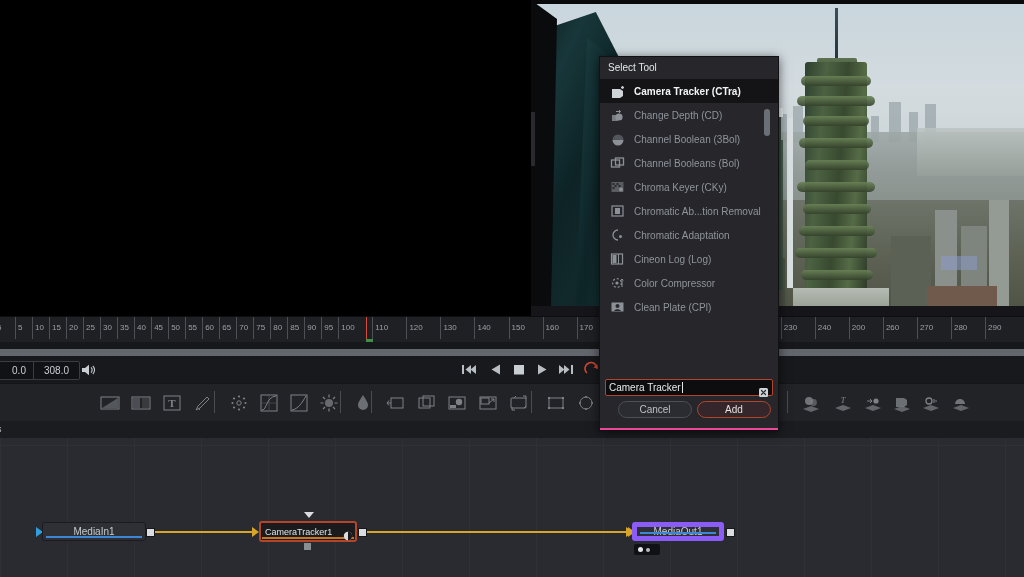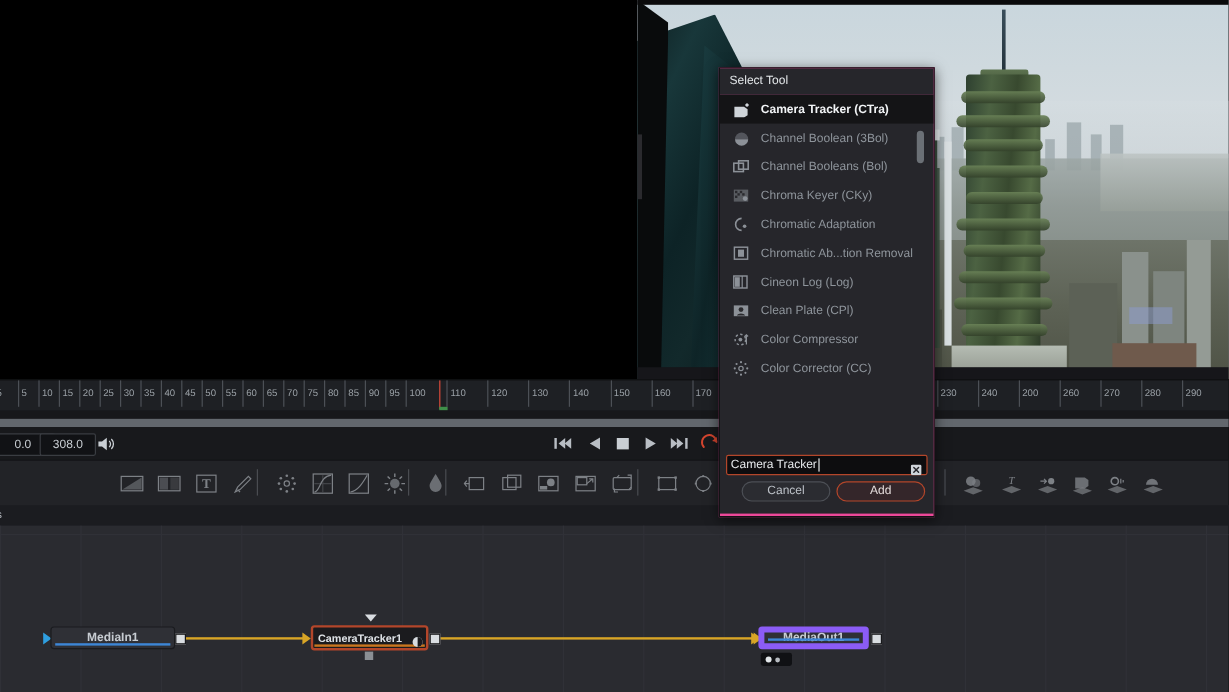--- a/index.html
+++ b/index.html
@@ -98,21 +98,21 @@
 
   
   .nodes{position:absolute;left:0;top:421px;width:1024px;height:156px;background:#2a2b30;}
   .nodes-header{position:absolute;left:0;top:0;width:1024px;height:17px;background:#1b1c20;}
   .hdr-lbl{position:absolute;left:-8px;top:3px;font-size:9px;color:#b9bec4;}
   .grid-v{position:absolute;top:17px;width:1px;height:139px;background:#303137;}
   .grid-h{position:absolute;left:0;width:1024px;height:1px;background:#303137;}
 
   .node{position:absolute;border-radius:3px;box-sizing:border-box;}
   .node-body{width:100%;height:100%;border-radius:3px;display:flex;align-items:center;justify-content:center;
-     font-size:10px;color:#c7ccd2;box-sizing:border-box;font-weight:bold;}
+     font-size:10px;color:#c7ccd2;box-sizing:border-box;}
   .node-mi{background:#2f3036;border:1px solid #1a1b1f;}
   .node-mi-bar{position:absolute;left:3px;bottom:2px;width:calc(100% - 6px);height:2px;background:#3d86d6;}
   .node-ct{background:#1b1b1e;border:2px solid #b3462a;}
   .node-ct-bar{position:absolute;left:1px;bottom:1px;width:calc(100% - 2px);height:2px;background:#c9761f;}
   .node-mo{background:#2f3036;border:5px solid #8b5cf6;}
   .node-mo-bar{position:absolute;left:3px;bottom:2px;width:calc(100% - 6px);height:2px;background:#3d86d6;}
 
   .port-out{position:absolute;width:7px;height:7px;background:#d9dde1;border:1px solid #17181a;}
   .port-in-tri{position:absolute;width:0;height:0;border-top:5px solid transparent;border-bottom:5px solid transparent;}
   .wire{position:absolute;height:2px;background:#d8a526;}
@@ -604,20 +604,28 @@
         <div class="dlg-row sel">
           <div class="ic"><svg width="16" height="14" viewBox="0 0 16 14">
               <path d="M2 5h8l3 2v5l-3 2H2z" fill="#cfd4d9"></path>
               <circle cx="12.5" cy="3.5" r="1.3" fill="#cfd4d9"></circle>
               <path d="M12.5 2v3M11 3.5h3" stroke="#cfd4d9" stroke-width=".7"></path>
             </svg></div>
           <div class="tx">Camera Tracker (CTra)</div>
         </div>
         <div class="dlg-row">
           <div class="ic"><svg width="16" height="14" viewBox="0 0 16 14">
+              <circle cx="9" cy="9" r="3.6" fill="#8c9198"></circle>
+              <rect x="2" y="7" width="6" height="6" fill="#8c9198" opacity=".8"></rect>
+              <path d="M6 3.5h4M9 2l1.6 1.5L9 5" fill="none" stroke="#8c9198"></path>
+            </svg></div>
+          <div class="tx">Change Depth (CD)</div>
+        </div>
+        <div class="dlg-row">
+          <div class="ic"><svg width="16" height="14" viewBox="0 0 16 14">
               <path d="M2.5 8a5.5 5.5 0 1011 0z" fill="#8c9198"></path>
               <path d="M2.5 8a5.5 5.5 0 0111 0" fill="#8c9198" opacity=".45"></path>
             </svg></div>
           <div class="tx">Channel Boolean (3Bol)</div>
         </div>
         <div class="dlg-row">
           <div class="ic"><svg width="16" height="14" viewBox="0 0 16 14">
               <rect x="1.5" y="4" width="8" height="7" fill="none" stroke="#8c9198" stroke-width="1.3"></rect>
               <rect x="5.5" y="2" width="8" height="7" fill="none" stroke="#8c9198" stroke-width="1.3"></rect>
             </svg></div>
@@ -632,71 +640,55 @@
                 <rect x="4.5" y="5" width="2" height="2"></rect>
                 <rect x="8.5" y="5" width="2" height="2"></rect>
                 <rect x="2.5" y="7" width="2" height="2"></rect>
               </g>
               <circle cx="11" cy="9.5" r="2" fill="#8c9198"></circle>
             </svg></div>
           <div class="tx">Chroma Keyer (CKy)</div>
         </div>
         <div class="dlg-row">
           <div class="ic"><svg width="16" height="14" viewBox="0 0 16 14">
+              <rect x="2" y="2" width="11" height="10" fill="none" stroke="#8c9198" stroke-width="1.2"></rect>
+              <rect x="5" y="4" width="5" height="6" fill="#8c9198"></rect>
+            </svg></div>
+          <div class="tx">Chromatic Ab...tion Removal</div>
+        </div>
+        <div class="dlg-row">
+          <div class="ic"><svg width="16" height="14" viewBox="0 0 16 14">
               <path d="M8 2a5 5 0 100 10" fill="none" stroke="#8c9198" stroke-width="1.3"></path>
               <circle cx="10.5" cy="8.5" r="1.5" fill="#8c9198"></circle>
             </svg></div>
           <div class="tx">Chromatic Adaptation</div>
-        </div>
-        <div class="dlg-row">
-          <div class="ic"><svg width="16" height="14" viewBox="0 0 16 14">
-              <rect x="2" y="2" width="11" height="10" fill="none" stroke="#8c9198" stroke-width="1.2"></rect>
-              <rect x="5" y="4" width="5" height="6" fill="#8c9198"></rect>
-            </svg></div>
-          <div class="tx">Chromatic Ab...tion Removal</div>
         </div>
         <div class="dlg-row">
           <div class="ic"><svg width="16" height="14" viewBox="0 0 16 14">
               <rect x="1.5" y="2" width="11" height="10" fill="none" stroke="#8c9198" stroke-width="1.2"></rect>
               <rect x="2.5" y="3" width="4" height="8" fill="#8c9198"></rect>
               <path d="M8.5 2v10" stroke="#8c9198"></path>
             </svg></div>
           <div class="tx">Cineon Log (Log)</div>
         </div>
         <div class="dlg-row">
           <div class="ic"><svg width="16" height="14" viewBox="0 0 16 14">
+              <circle cx="7" cy="7" r="4.4" fill="none" stroke="#8c9198" stroke-width="1.2" stroke-dasharray="2 2"></circle>
+              <circle cx="7" cy="7" r="1.6" fill="#8c9198"></circle>
+              <path d="M12 3v8M10.6 4.4L12 3l1.4 1.4" stroke="#8c9198" fill="none"></path>
+            </svg></div>
+          <div class="tx">Color Compressor</div>
+        </div>
+        <div class="dlg-row">
+          <div class="ic"><svg width="16" height="14" viewBox="0 0 16 14">
               <rect x="1.5" y="2.5" width="12" height="9" fill="#8c9198"></rect>
               <circle cx="7.5" cy="6" r="2" fill="#2a2a2e"></circle>
               <path d="M4 11c1-2.4 6-2.4 7 0z" fill="#2a2a2e"></path>
             </svg></div>
           <div class="tx">Clean Plate (CPl)</div>
-        </div>
-        <div class="dlg-row">
-          <div class="ic"><svg width="16" height="14" viewBox="0 0 16 14">
-              <circle cx="7" cy="7" r="4.4" fill="none" stroke="#8c9198" stroke-width="1.2" stroke-dasharray="2 2"></circle>
-              <circle cx="7" cy="7" r="1.6" fill="#8c9198"></circle>
-              <path d="M12 3v8M10.6 4.4L12 3l1.4 1.4" stroke="#8c9198" fill="none"></path>
-            </svg></div>
-          <div class="tx">Color Compressor</div>
-        </div>
-        <div class="dlg-row">
-          <div class="ic"><svg width="16" height="14" viewBox="0 0 16 14">
-              <circle cx="7.5" cy="7" r="1.8" fill="none" stroke="#8c9198"></circle>
-              <g fill="#8c9198">
-                <circle cx="7.5" cy="1.8" r=".9"></circle>
-                <circle cx="11.2" cy="3.3" r=".9"></circle>
-                <circle cx="12.7" cy="7" r=".9"></circle>
-                <circle cx="11.2" cy="10.7" r=".9"></circle>
-                <circle cx="7.5" cy="12.2" r=".9"></circle>
-                <circle cx="3.8" cy="10.7" r=".9"></circle>
-                <circle cx="2.3" cy="7" r=".9"></circle>
-                <circle cx="3.8" cy="3.3" r=".9"></circle>
-              </g>
-            </svg></div>
-          <div class="tx">Color Corrector (CC)</div>
         </div>
       </div>
   </div>
   <div class="dlg-scroll"></div>
 
   <div class="srch">
     <div class="srch-tx">Camera Tracker</div>
     <div class="caret" id="caret" style="left: 76px;"></div>
     <div class="srch-x">
       <svg width="9" height="9" viewBox="0 0 9 9">

